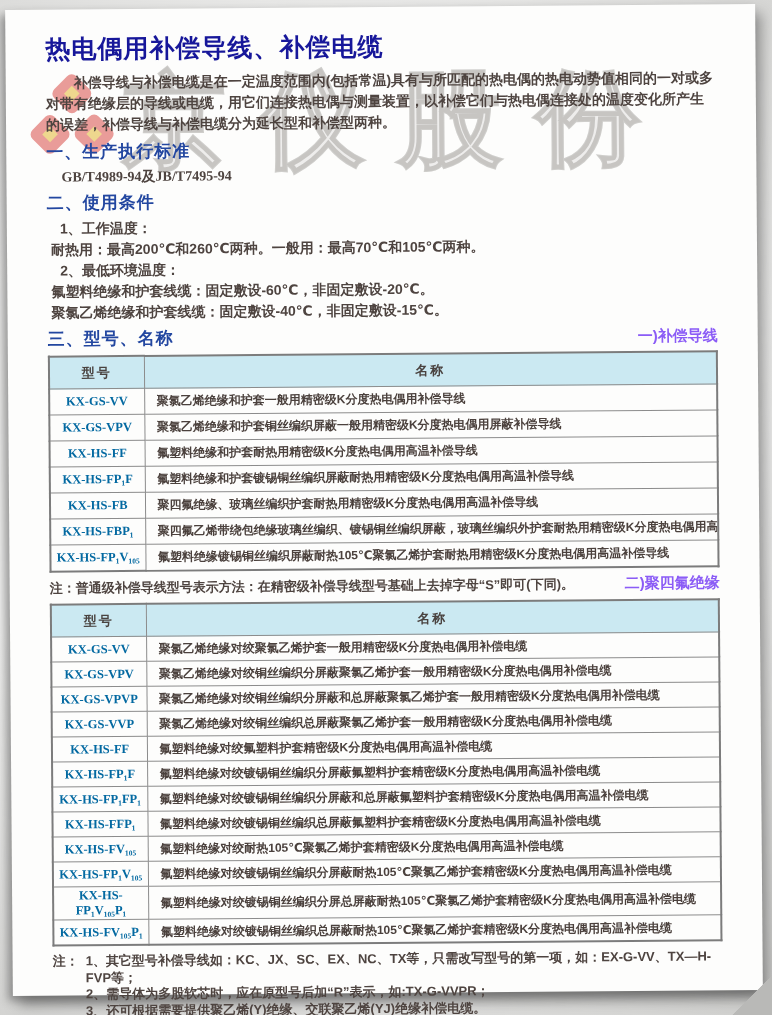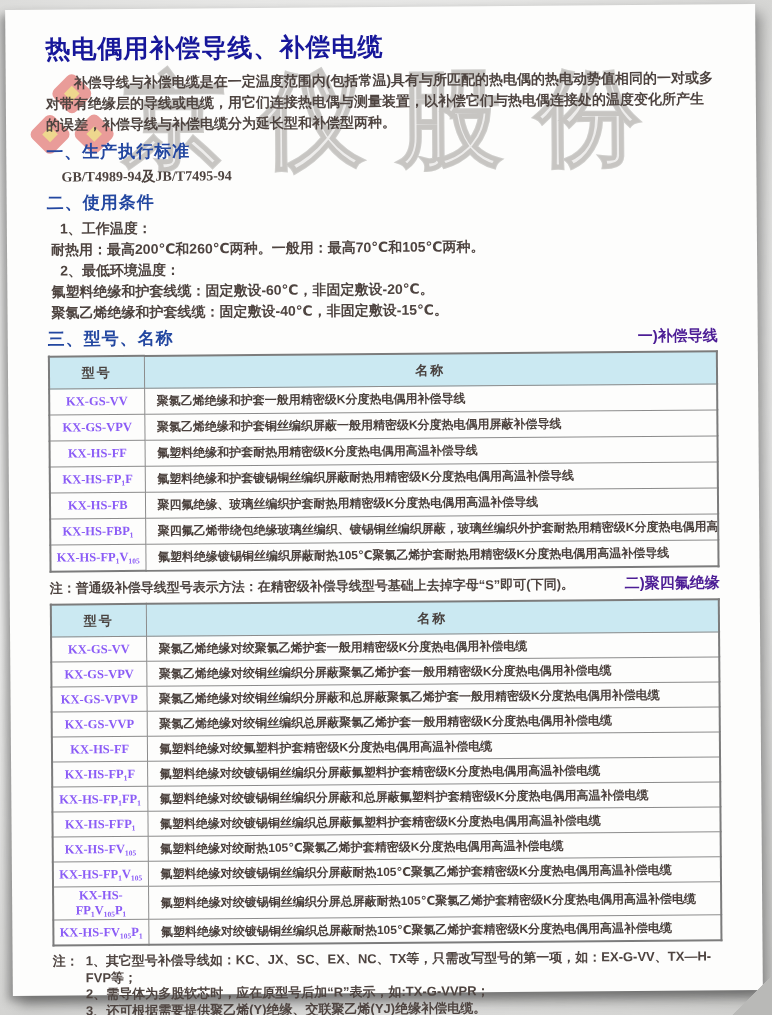--- a/index.html
+++ b/index.html
@@ -30,30 +30,30 @@
   .logo{flex:0 0 auto;opacity:.62;}
   
   .page-title{font-size:25px;line-height:30px;font-weight:900;color:#17179a;margin:0 0 9px 0;letter-spacing:1px;}
   .intro{font-size:14px;line-height:21px;font-weight:700;text-indent:2em;margin:0 0 5px 0;}
   .sec-head{font-size:17px;line-height:22px;font-weight:900;color:#2347a0;margin:6px 0 4px 0;letter-spacing:1px;}
   .std-value{font-size:14px;line-height:19px;font-weight:700;padding-left:15px;
     font-family:"Liberation Serif","DejaVu Serif",serif;margin:0 0 2px 0;}
   .cond{font-size:14px;line-height:20px;font-weight:700;margin:1px 0;padding-left:4px;}
   .cond.num{padding-left:13px;}
   .models-row{display:flex;justify-content:space-between;align-items:flex-end;margin:6px 0 5px 0;}
-  .table-label{font-size:15px;font-weight:900;color:#4c1d95;}
+  .table-label{font-size:15px;font-weight:900;color:#8b5cf6;}
   
   table{width:100%;border-collapse:collapse;table-layout:fixed;}
   table{border:2px solid #7c7c7c;}
   th,td{border:1px solid #8c8c8c;}
   th{background:#cbe9f2;font-size:13px;font-weight:700;color:#4a4340;height:29px;letter-spacing:2px;}
   col.c-model{width:95px;}
   td.model{
     text-align:center;font-family:"Liberation Serif","DejaVu Serif","DejaVu Sans",serif;
-    font-size:12.5px;font-weight:700;color:#8b5cf6;
+    font-size:12.5px;font-weight:700;color:#0369a1;
   }
   td.name{font-size:12px;font-weight:700;color:#4b413d;padding:0 4px 0 12px;
     white-space:nowrap;overflow:hidden;}
   .t1 td{height:23px;}
   .t2 td{height:22px;}
   .between-row{display:flex;justify-content:space-between;align-items:flex-end;margin:6px 0 6px 0;}
   .t-note{font-size:13px;font-weight:700;}
   
   .notes{position:relative;margin-top:7px;padding-left:33px;font-size:13px;font-weight:700;line-height:16.5px;}
   .notes-prefix{position:absolute;left:0;top:0;}

